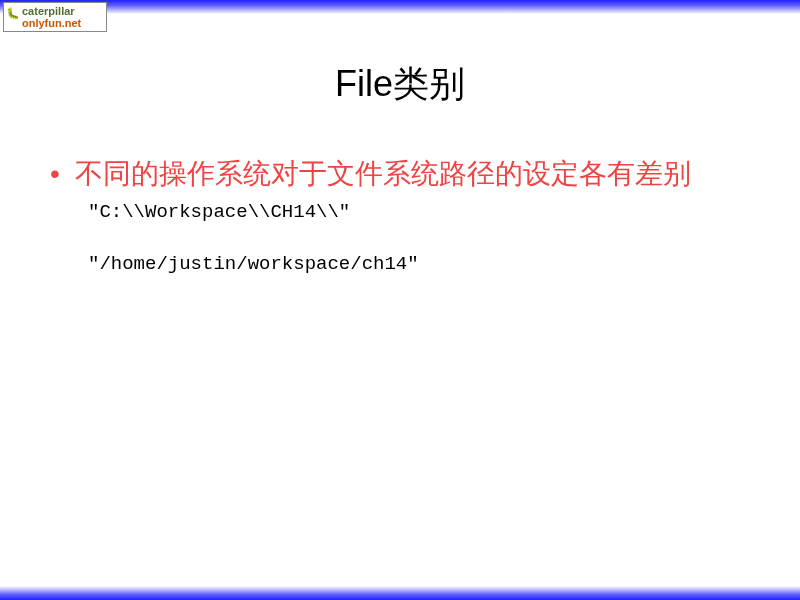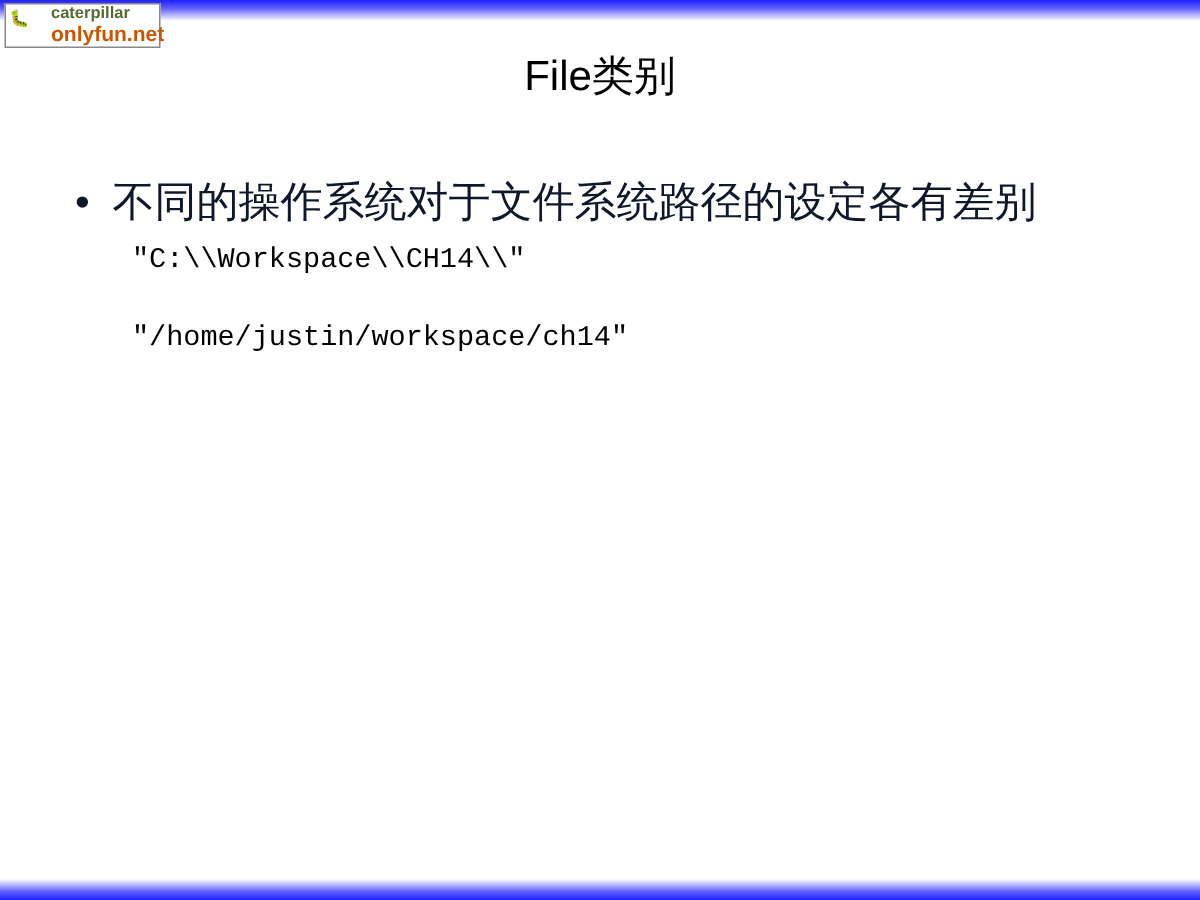--- a/index.html
+++ b/index.html
@@ -36,59 +36,59 @@
       top: 2px;
       left: 3px;
       width: 104px;
       height: 30px;
       background: white;
       border: 1px solid #888;
       font-size: 10px;
       display: flex;
       flex-direction: column;
       justify-content: center;
-      padding-left: 30px;
+      padding-left: 18px;
       line-height: 1.1;
     }
     .logo::before {
       content: "🐛";
       position: absolute;
       left: 2px;
       top: 4px;
       font-size: 11px;
     }
     .logo-line1 {
       color: #556b2f;
       font-weight: bold;
       font-size: 11px;
     }
     .logo-line2 {
       color: #cc5500;
       font-weight: bold;
-      font-size: 14px;
+      font-size: 11px;
     }
     .slide-content {
       padding: 30px 50px 0 50px;
     }
     .title {
       text-align: center;
-      font-size: 28px;
+      font-size: 36px;
       font-weight: normal;
       color: #000;
-      margin-top: 2px;
+      margin-top: 30px;
       margin-bottom: 45px;
     }
     .bullet-list {
       list-style: none;
       padding-left: 25px;
     }
     .bullet-list li {
       position: relative;
       font-size: 28px;
-      color: #0f172a;
+      color: #ef4444;
       line-height: 1.4;
       margin-bottom: 8px;
     }
     .bullet-list li::before {
       content: "•";
       position: absolute;
       left: -25px;
       font-size: 28px;
     }
     .code-text {

